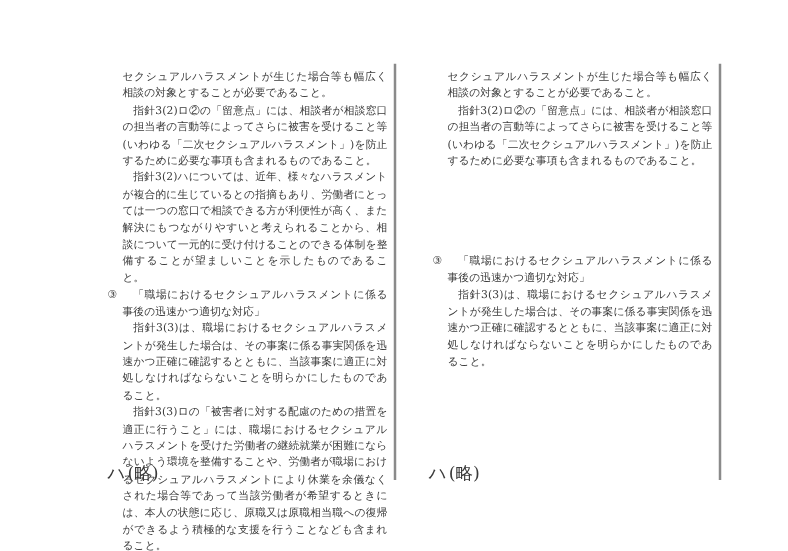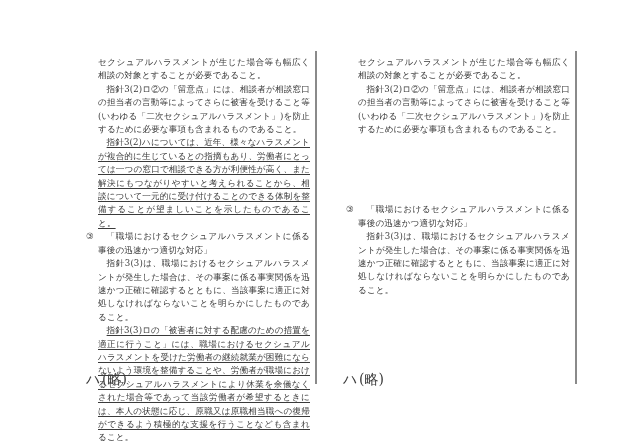--- a/index.html
+++ b/index.html
@@ -6,21 +6,21 @@
   body { width:630px; height:441px; position:relative; overflow:hidden;
          font-family:"DejaVu Serif","Liberation Serif",serif; color:#3a3a3a; }
   .col { position:absolute; top:56px; font-size:8.6px; line-height:13.4px; letter-spacing:0.1px; }
   .col-left { left:98px; width:212px; }
   .col-right { left:358px; width:212px; }
   .rule { position:absolute; width:1.5px; background:#8a8a8a; }
   .rule-mid { left:315px; top:51px; height:333px; }
   .rule-right { left:575px; top:51px; height:333px; }
   p { margin:0; text-align:justify; }
   .indent { text-indent:8.6px; }
-  .u { text-decoration:underline; text-decoration-thickness:1px; text-underline-offset:2px; }
+  .u { text-decoration-thickness:1px; text-underline-offset:2px; }
   .item { position:relative; }
   .item-mark { position:absolute; left:-12px; top:0; }
   .ha { position:absolute; font-size:14px; line-height:13.4px; }
   .ha .mark { display:inline-block; width:16px; }
 </style>
 </head>
 <body>
 
 <div class="rule rule-mid"></div>
 <div class="rule rule-right"></div>

